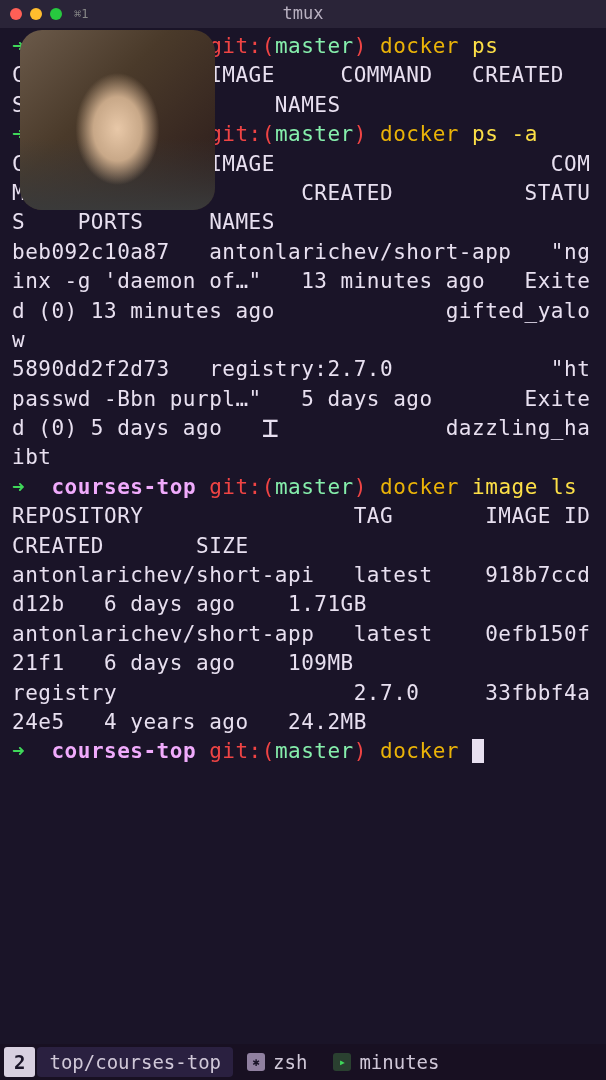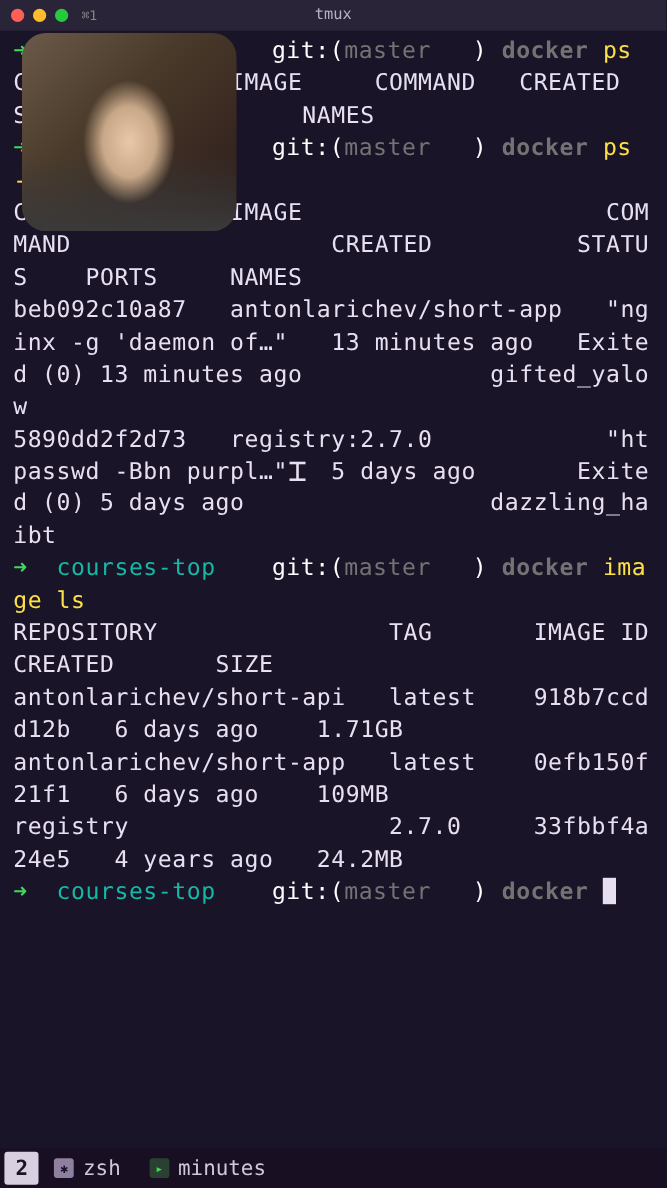--- a/index.html
+++ b/index.html
@@ -22,39 +22,39 @@
     }
     .traffic-lights { display: flex; gap: 8px; }
     .traffic-light { width: 12px; height: 12px; border-radius: 50%; }
     .tl-red { background: #ff5f56; }
     .tl-yellow { background: #ffbd2e; }
     .tl-green { background: #27c93f; }
     .title-text {
       position: absolute;
       left: 50%;
       transform: translateX(-50%);
-      font-size: 14px;
+      font-size: 17px;
       color: #b8b0c0;
     }
     .tab-label {
       font-size: 12px;
       color: #888;
       margin-left: 12px;
     }
     .terminal {
       padding: 4px 12px 0 12px;
       white-space: pre-wrap;
       word-break: break-all;
       letter-spacing: 0.5px;
     }
     .arrow { color: #3fd85a; font-weight: bold; }
-    .dir { color: #14b8a6; font-weight: normal; }
-    .git-label { color: #ffffff; margin-left: 38px; }
-    .branch { color: #737373; }
-    .cmd { color: #737373; font-weight: bold; }
+    .dir { color: #f0abfc; font-weight: bold; }
+    .git-label { color: #ef4444; }
+    .branch { color: #86efac; }
+    .cmd { color: #eab308; font-weight: normal; }
     .args { color: #fde047; }
     .white { color: #e8e0f0; }
     .cursor {
       display: inline-block;
       width: 12px;
       height: 24px;
       background: #e8e0f0;
       vertical-align: text-bottom;
     }
     .webcam {
@@ -137,20 +137,23 @@
   <span class="title-text">tmux</span>
 </div>
 
 <div class="terminal" id="term"><div><span class="arrow">➜</span>  <span class="dir" style="visibility:hidden">courses-top</span> <span class="git-label">git:(</span><span class="branch">master</span><span class="git-label">)</span> <span class="cmd">docker</span> <span class="args">ps</span></div><div class="white">CONTAINER ID   IMAGE     COMMAND   CREATED   STATUS    PORTS     NAMES</div><div><span class="arrow">➜</span>  <span class="dir" style="visibility:hidden">courses-top</span> <span class="git-label">git:(</span><span class="branch">master</span><span class="git-label">)</span> <span class="cmd">docker</span> <span class="args">ps -a</span></div><div class="white">CONTAINER ID   IMAGE                     COMMAND                  CREATED          STATUS    PORTS     NAMES</div><div class="white">beb092c10a87   antonlarichev/short-app   "nginx -g 'daemon of…"   13 minutes ago   Exited (0) 13 minutes ago             gifted_yalow</div><div class="white">5890dd2f2d73   registry:2.7.0            "htpasswd -Bbn purpl…"   5 days ago       Exited (0) 5 days ago                 dazzling_haibt</div><div><span class="arrow">➜</span>  <span class="dir">courses-top</span> <span class="git-label">git:(</span><span class="branch">master</span><span class="git-label">)</span> <span class="cmd">docker</span> <span class="args">image ls</span></div><div class="white">REPOSITORY                TAG       IMAGE ID       CREATED       SIZE</div><div class="white">antonlarichev/short-api   latest    918b7ccdd12b   6 days ago    1.71GB</div><div class="white">antonlarichev/short-app   latest    0efb150f21f1   6 days ago    109MB</div><div class="white">registry                  2.7.0     33fbbf4a24e5   4 years ago   24.2MB</div><div><span class="arrow">➜</span>  <span class="dir">courses-top</span> <span class="git-label">git:(</span><span class="branch">master</span><span class="git-label">)</span> <span class="cmd">docker</span> <span class="cursor"></span></div></div>
 
 <div class="webcam"></div>
 <div class="ibeam-cursor">⌶</div>
 
 <div class="statusbar">
   <span class="sb-num">2</span>
+  <span class="sb-seg active">
+    <span>top/courses-top</span>
+  </span>
   <span class="sb-seg">
     <span class="sb-icon">✱</span>
     <span>zsh</span>
   </span>
   <span class="sb-seg">
     <span class="sb-icon green">▸</span>
     <span>minutes</span>
   </span>
 </div>
 

